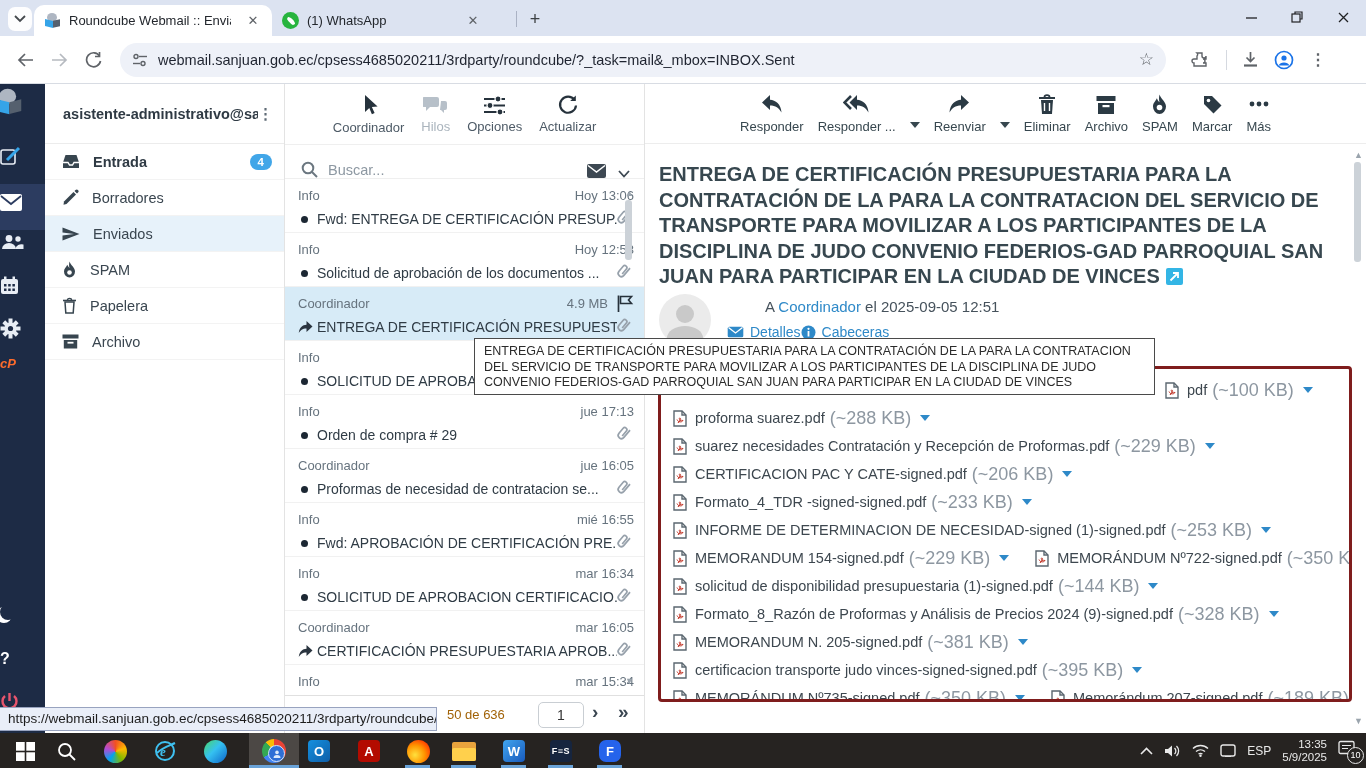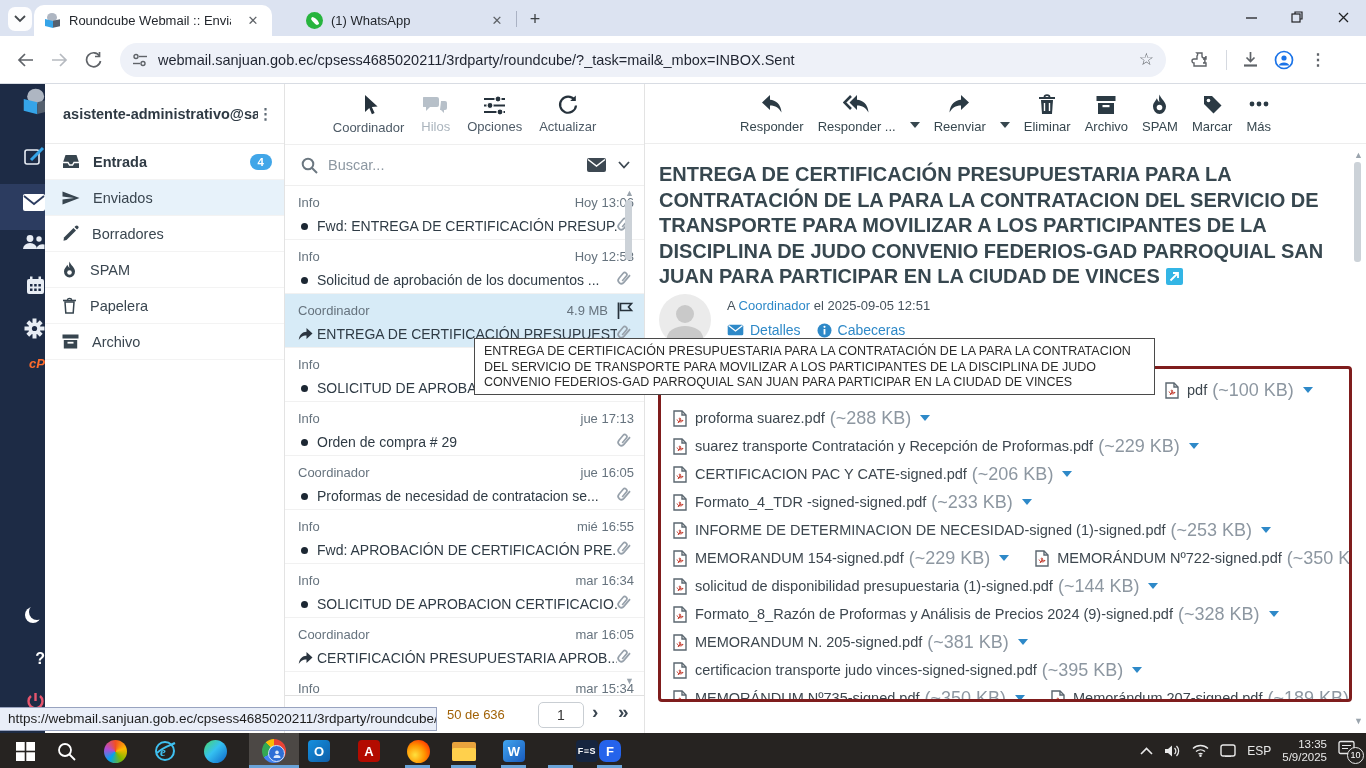--- a/index.html
+++ b/index.html
@@ -6,21 +6,21 @@
   html,body { width:1366px; height:768px; overflow:hidden; }
   body { font-family:"Liberation Sans", sans-serif; background:#fff; position:relative; color:#333; }
   svg { display:block; }
   #screen { position:absolute; inset:0; }
 
   
   #tabstrip { position:absolute; left:0; top:0; width:1366px; height:36px; background:#dce3f1; }
   .tab-chevron { position:absolute; left:8px; top:7px; width:24px; height:24px; background:#fdfdfe; border-radius:7px; display:flex; align-items:center; justify-content:center; color:#45494e; }
   .tab { position:absolute; top:5px; height:31px; display:flex; align-items:center; padding:0 10px; border-radius:10px 10px 0 0; }
   .tab.active { left:34px; width:238px; background:#fff; }
-  .tab.inactive { left:296px; width:220px; background:transparent; }
+  .tab.inactive { left:272px; width:220px; background:transparent; }
   .tab .title { font-size:13px; color:#23272d; white-space:nowrap; overflow:hidden; max-width:162px; margin-left:8px; }
   .tab .close { margin-left:auto; color:#5f6368; font-size:13px; width:18px; height:18px; display:flex; align-items:center; justify-content:center; border-radius:50%; }
   .tab-divider { position:absolute; left:516px; top:11px; width:1px; height:16px; background:#aab2c4; }
   .newtab { position:absolute; left:524px; top:8px; width:22px; height:22px; color:#3c4043; font-size:18px; display:flex; align-items:center; justify-content:center; }
   .wincontrols { position:absolute; right:0; top:0; height:34px; display:flex; }
   .winbtn { width:46px; height:34px; display:flex; align-items:center; justify-content:center; color:#202124; }
   .favicon-rc { width:17px; height:15px; position:relative; flex:none; }
   .favicon-rc .ball { position:absolute; left:3px; top:0; width:10px; height:9px; border-radius:50%; background:#aeb6c2; }
   .favicon-rc .face { position:absolute; left:1px; top:7px; width:8px; height:7px; background:#35a4e8; transform:skewY(14deg); }
   .favicon-rc .face2 { position:absolute; left:9px; top:7px; width:7px; height:7px; background:#55606e; transform:skewY(-14deg); }
@@ -31,21 +31,21 @@
   .urlpill { margin-left:10px; width:1046px; height:34px; background:#eef1f8; border-radius:17px; display:flex; align-items:center; padding:0 12px; }
   .urlpill .url { font-size:14.5px; color:#1f2430; white-space:nowrap; overflow:hidden; margin-left:10px; flex:1; }
   .star { font-size:17px; color:#5f6368; margin-left:8px; }
   .bar-sep { width:1px; height:20px; background:#d5d9e0; margin:0 6px 0 10px; }
 
   
   #app { position:absolute; left:0; top:84px; width:1366px; height:649px; background:#fff; }
 
   
   #rail { position:absolute; left:0; top:0; width:45px; height:649px; background:#1d2b45; }
-  .rail-ic { position:absolute; left:0; width:45px; display:flex; align-items:center; justify-content:flex-end; color:#e8edf4; }
+  .rail-ic { position:absolute; left:0; width:45px; display:flex; align-items:center; justify-content:flex-start; color:#e8edf4; }
   .rail-active { position:absolute; left:0; top:100px; width:45px; height:46px; background:#2c3c60; }
   .cp-logo { color:#ff6c2c; font-weight:bold; font-style:italic; font-size:13px; }
   .moon { width:16px; height:16px; border-radius:50%; box-shadow:-4px 3px 0 0 #fff; }
   .help-q { color:#fff; font-weight:bold; font-size:16px; }
 
   
   #folders { position:absolute; left:45px; top:0; width:240px; height:649px; background:#fff; border-right:1px solid #e3e3e3; }
   .acct-hdr { height:60px; border-bottom:1px solid #ececec; display:flex; align-items:center; padding:0 10px 0 18px; }
   .acct-name { font-weight:bold; font-size:14.5px; color:#2f3a44; white-space:nowrap; overflow:hidden; flex:1; }
   .acct-kebab { color:#5f6b76; font-weight:bold; font-size:15px; letter-spacing:1px; }
@@ -53,21 +53,21 @@
   .folder .flabel { margin-left:13px; flex:1; }
   .folder.bold .flabel { font-weight:bold; color:#2f3a44; }
   .folder.selected { background:#e7f2fa; }
   .badge { background:#41a6e8; color:#fff; font-size:11.5px; font-weight:bold; border-radius:9px; padding:2px 8px; }
 
   
   #list { position:absolute; left:285px; top:0; width:360px; height:649px; background:#fff; border-right:1px solid #e3e3e3; }
   .list-toolbar { height:60px; display:flex; align-items:center; justify-content:center; gap:17px; }
   .tbtn { display:flex; flex-direction:column; align-items:center; gap:3px; color:#4d5a66; font-size:13px; }
   .tbtn.disabled { color:#aab4bd; }
-  .search-row { height:42px; border-top:1px solid #efefef; border-bottom:1px solid #efefef; display:flex; align-items:center; padding:0 14px 0 16px; }
+  .search-row { height:35px; border-top:1px solid #efefef; border-bottom:1px solid #efefef; display:flex; align-items:flex-end; padding:0 14px 0 16px; }
   .search-row input { border:none; outline:none; background:transparent; font-size:14.5px; color:#555; margin-left:10px; flex:1; font-family:"Liberation Sans",sans-serif; }
   .search-row input::placeholder { color:#8d98a2; }
   #message-list { height:516px; overflow:hidden; }
   .msg-row { height:54px; padding:7px 10px 0 13px; border-bottom:1px solid #f1f1f1; }
   .msg-row.selected { background:#d7ebf7; }
   .msg-l1 { display:flex; align-items:center; height:18px; }
   .msg-from { flex:1; font-size:13px; color:#66737e; }
   .msg-meta { font-size:13px; color:#66737e; }
   .msg-l2 { display:flex; align-items:center; height:22px; margin-top:4px; }
   .msg-status { width:19px; flex:none; display:flex; align-items:center; }
@@ -83,23 +83,23 @@
   .mail-toolbar { height:60px; display:flex; align-items:flex-start; justify-content:center; gap:14px; padding-top:10px; border-bottom:1px solid #ededed; }
   .mbtn { display:flex; flex-direction:column; align-items:center; gap:4px; color:#37474f; font-size:13px; }
   .caret-dn { width:0; height:0; border-left:5px solid transparent; border-right:5px solid transparent; border-top:6px solid #37474f; margin-top:28px; }
   .subject { position:absolute; left:14px; top:78px; width:672px; font-size:20px; line-height:25.5px; font-weight:bold; color:#37474f; }
   .extlink { display:inline-block; vertical-align:-2px; margin-left:6px; }
   .sender-row { position:absolute; left:14px; top:210px; display:flex; }
   .avatar { width:52px; height:52px; border-radius:50%; background:#ebebeb; overflow:hidden; position:relative; flex:none; }
   .avatar .head { position:absolute; left:17px; top:11px; width:18px; height:18px; border-radius:50%; background:#c9c9c9; }
   .avatar .body { position:absolute; left:8px; top:32px; width:36px; height:24px; border-radius:50%; background:#c9c9c9; }
   .sender-text { margin-left:16px; padding-top:4px; }
-  .sender-line { font-size:13px; color:#46525c; }
+  .sender-line { font-size:15px; color:#46525c;margin-left:38px; }
   .blue { color:#2e89c8; }
-  .sender-links { display:flex; align-items:flex-end; gap:16px; margin-top:9px; font-size:14px; color:#2e89c8; }
+  .sender-links { display:flex; align-items:flex-end; gap:0; margin-top:9px; font-size:14px; color:#2e89c8; }
   .slink { display:flex; align-items:center; gap:6px; }
   #attachment-box { position:absolute; left:13px; top:282px; width:694px; height:336px; border:3px solid #7f1d1d; border-radius:4px; padding:7px 0 0 12px; overflow:hidden; }
   .att-row { height:28px; display:flex; align-items:center; gap:26px; }
   .att-item { display:flex; align-items:center; }
   .att-item.offset { margin-left:492px; }
   .att-name { font-size:14.5px; color:#3d474f; margin-left:8px; white-space:nowrap; }
   .att-size { font-size:18px; color:#8d97a1; margin-left:5px; white-space:nowrap; }
   .att-caret { width:0; height:0; border-left:5px solid transparent; border-right:5px solid transparent; border-top:6px solid #2e89c8; margin-left:9px; }
 
   
@@ -312,32 +312,32 @@
         <span class="acct-kebab">⋮</span>
       </div>
       <div class="folder bold">
         <svg width="18" height="15" viewBox="0 0 18 15">
             <path d="M1 8.5 L3.5 1 H14.5 L17 8.5 V14 H1 Z" fill="#37454f"></path>
             <path d="M1 8.5 H6 L7.5 11 H10.5 L12 8.5 H17" stroke="#fff" stroke-width="1.4" fill="none"></path>
           </svg>
         <span class="flabel">Entrada</span>
         <span class="badge">4</span>
       </div>
-      <div class="folder selected">
-        <svg width="18" height="16" viewBox="0 0 18 16">
-            <path d="M0.5 14.5 L17.5 8 L0.5 1.5 V6.5 L12 8 L0.5 9.5 Z" fill="#37454f"></path>
-          </svg>
-        <span class="flabel">Enviados</span>
-      </div>
       <div class="folder">
         <svg width="17" height="17" viewBox="0 0 17 17">
             <path d="M2 12.5 L11.5 3 L14 5.5 L4.5 15 L1.5 15.7 Z" fill="#37454f"></path>
             <path d="M12.5 2 L15 4.5 L16 3.5 A1.7 1.7 0 0 0 13.5 1 Z" fill="#37454f"></path>
           </svg>
         <span class="flabel">Borradores</span>
+      </div>
+      <div class="folder selected">
+        <svg width="18" height="16" viewBox="0 0 18 16">
+            <path d="M0.5 14.5 L17.5 8 L0.5 1.5 V6.5 L12 8 L0.5 9.5 Z" fill="#37454f"></path>
+          </svg>
+        <span class="flabel">Enviados</span>
       </div>
       <div class="folder">
         <svg width="15" height="17" viewBox="0 0 15 17">
             <path d="M7.5 0.5 C8.5 4 13 6.5 13 10.5 A5.5 6 0 1 1 2 10.5 C2 7.8 4.2 6.2 5.3 3.8 C6 5.8 7.5 7 7.5 7 C6.8 4.8 7.1 2.5 7.5 0.5 Z" fill="#37454f"></path>
             <circle cx="7.5" cy="11.5" r="2.3" fill="#fff"></circle>
           </svg>
         <span class="flabel">SPAM</span>
       </div>
       <div class="folder">
         <svg width="15" height="17" viewBox="0 0 15 17">
@@ -697,21 +697,21 @@
               <span class="att-caret"></span>
             </span>
           </div>
           <div class="att-row">
             <span class="att-item">
               <svg width="14" height="17" viewBox="0 0 14 17" style="flex:none">
                 <path d="M1 1 H9 L13 5 V16 H1 Z" fill="none" stroke="#5b6770" stroke-width="1.4"></path>
                 <path d="M9 1 V5 H13" fill="none" stroke="#5b6770" stroke-width="1.4"></path>
                 <path d="M4 9.5 C5 12.5 9 12.5 10 10.5 C8 10 6 10.5 5.2 12.8 C6.5 11 8.5 8.5 7 8 C6 7.8 6 9 7 10" fill="none" stroke="#c23b2e" stroke-width="1"></path>
               </svg>
-              <span class="att-name">suarez transporte Contratación y Recepción de Proformas.pdf</span>
+              <span class="att-name">suarez necesidades Contratación y Recepción de Proformas.pdf</span>
               <span class="att-size">(~229 KB)</span>
               <span class="att-caret"></span>
             </span>
           </div>
           <div class="att-row">
             <span class="att-item">
               <svg width="14" height="17" viewBox="0 0 14 17" style="flex:none">
                 <path d="M1 1 H9 L13 5 V16 H1 Z" fill="none" stroke="#5b6770" stroke-width="1.4"></path>
                 <path d="M9 1 V5 H13" fill="none" stroke="#5b6770" stroke-width="1.4"></path>
                 <path d="M4 9.5 C5 12.5 9 12.5 10 10.5 C8 10 6 10.5 5.2 12.8 C6.5 11 8.5 8.5 7 8 C6 7.8 6 9 7 10" fill="none" stroke="#c23b2e" stroke-width="1"></path>
@@ -907,21 +907,21 @@
     </div>
     <div class="tb-ic" style="left:450px">
       <span class="folder-ic">
           <span class="folder-back"></span>
           <span class="folder-front"></span>
         </span>
     </div>
     <div class="tb-ic" style="left:500px">
       <span class="sq-ic" style="background:linear-gradient(135deg,#41a5ee,#185abd);">W</span>
     </div>
-    <div class="tb-ic" style="left:573px">
+    <div class="tb-ic" style="left:547px">
       <span class="sq-ic" style="background:#16253f;font-size:9px;letter-spacing:0.5px;">F≡S</span>
     </div>
     <div class="tb-ic" style="left:596px">
       <span class="sq-ic" style="background:#2563eb;border-radius:7px;">F</span>
     </div>
 
     <div class="tray">
       <svg width="13" height="8" viewBox="0 0 13 8">
           <path d="M1 7 L6.5 1.5 L12 7" stroke="#e9e9e9" stroke-width="1.6" fill="none"></path>
         </svg>

